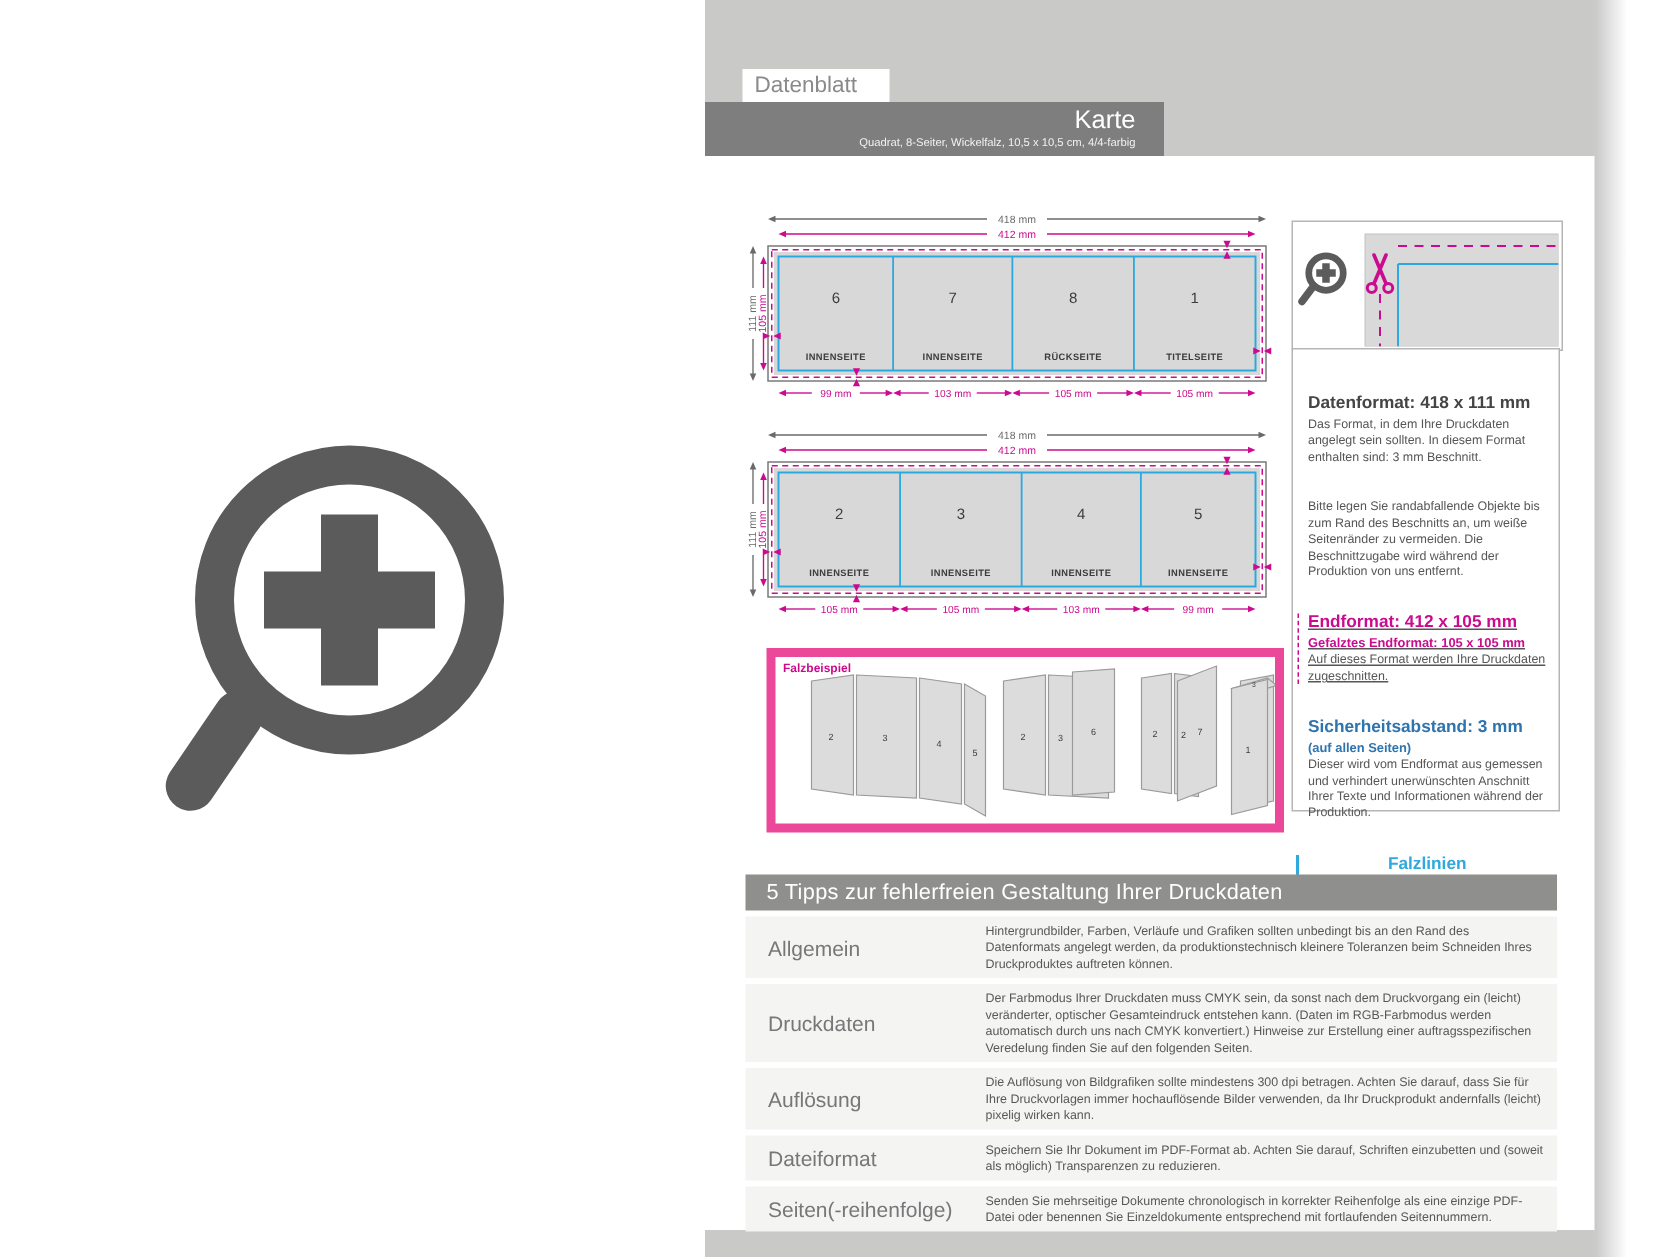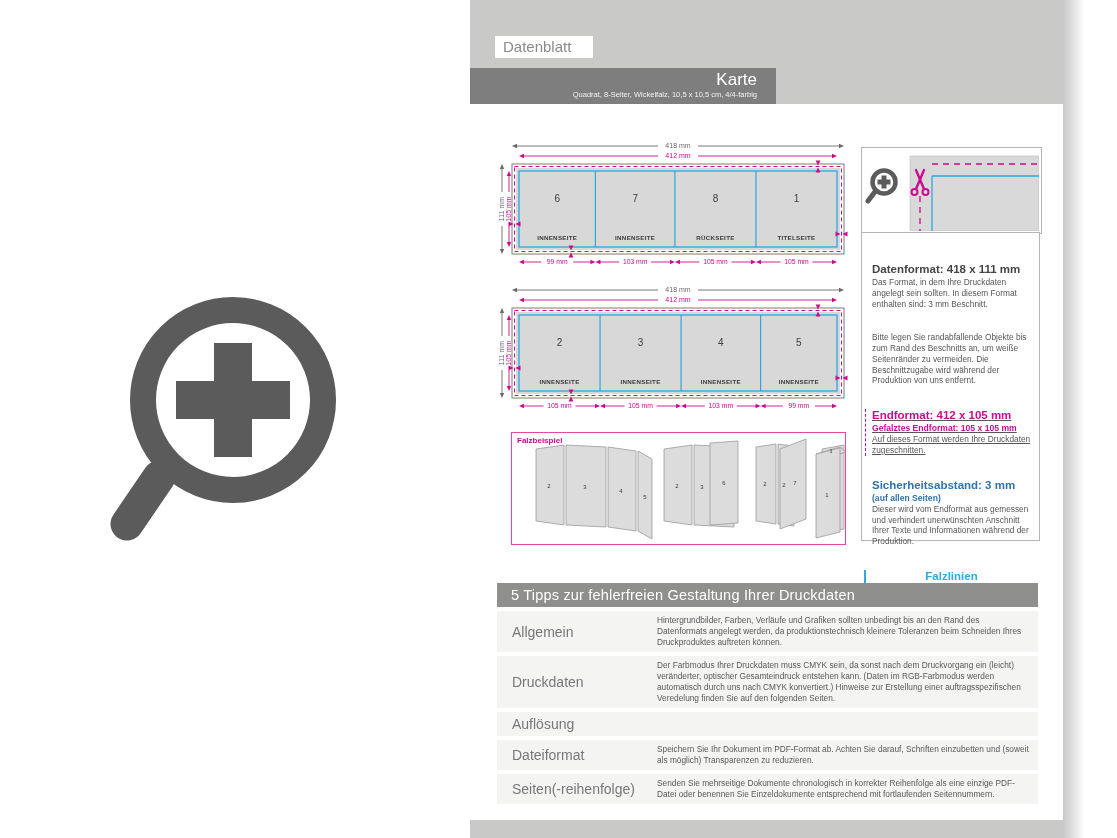--- a/index.html
+++ b/index.html
@@ -6,33 +6,33 @@
   .stage{position:relative;width:1117px;height:838px;overflow:hidden;
          font-family:"Liberation Sans","DejaVu Sans",sans-serif;background:#fff;}
   .abs{position:absolute;}
 
   
   .topband{left:470px;top:0;width:593px;height:104px;background:#c9c9c8;}
   .footband{left:470px;top:820px;width:593px;height:18px;background:#c9c9c8;}
   .whitearea{left:470px;top:104px;width:593px;height:716px;background:#ffffff;}
   .edgeshadow{left:1063px;top:0;width:22px;height:838px;
               background:linear-gradient(to right,rgba(110,110,110,.38),rgba(255,255,255,0));}
-  .tab{left:495px;top:36px;width:98px;height:22px;background:#ffffff;color:#8a8a8a;
+  .tab{left:495px;top:46px;width:98px;height:22px;background:#ffffff;color:#8a8a8a;
        font-size:15px;line-height:22px;padding-left:8px;box-sizing:border-box;}
   .titlebar{left:470px;top:68px;width:306px;height:36px;background:#7e7e7e;color:#fff;
             box-sizing:border-box;padding:2px 19px 0 0;text-align:right;}
   .titlebar .t1{font-size:17px;line-height:19px;}
   .titlebar .t2{font-size:7.5px;line-height:11px;color:#f2f2f2;}
 
   
   .dsvg{left:496px;width:352px;height:142px;}
   #diagram1{top:138px;} #diagram2{top:282px;}
   .dsvg text{font-family:"Liberation Sans","DejaVu Sans",sans-serif;}
 
-  .foldbox{left:511px;top:432px;width:333px;height:111px;border:1px solid #ec4899;background:#fff;}
+  .foldbox{left:511px;top:432px;width:333px;height:111px;border:6px solid #ec4899;background:#fff;}
   .foldlabel{position:absolute;top:3px;left:5px;font-size:8px;font-weight:bold;color:#cc0a8f;}
   .foldsvg{position:absolute;left:0;top:0;width:333px;height:111px;}
 
   
   .legendbox{left:861px;top:147px;width:179px;height:85px;border:1px solid #b5b5b5;background:#fff;}
   .infobox{left:861px;top:232px;width:179px;height:309px;border:1px solid #b5b5b5;background:#fff;
            box-sizing:border-box;padding:7px 8px 0 10px;color:#565656;}
   .infobox .sec{margin-bottom:9px;margin-top:23px;}
   .infobox h3{margin:0 0 2px 0;font-size:11.5px;color:#454545;}
   .infobox h4{margin:0 0 1px 0;font-size:8.6px;}
@@ -287,20 +287,21 @@
     <div class="trow">
       <div class="rlabel">Allgemein</div>
       <div class="rtext">Hintergrundbilder, Farben, Verläufe und Grafiken sollten unbedingt bis an den Rand des Datenformats angelegt werden, da produktionstechnisch kleinere Toleranzen beim Schneiden Ihres Druckproduktes auftreten können.</div>
     </div>
     <div class="trow">
       <div class="rlabel">Druckdaten</div>
       <div class="rtext">Der Farbmodus Ihrer Druckdaten muss CMYK sein, da sonst nach dem Druckvorgang ein (leicht) veränderter, optischer Gesamteindruck entstehen kann. (Daten im RGB-Farbmodus werden automatisch durch uns nach CMYK konvertiert.) Hinweise zur Erstellung einer auftragsspezifischen Veredelung finden Sie auf den folgenden Seiten.</div>
     </div>
     <div class="trow">
       <div class="rlabel">Auflösung</div>
+      <div class="rtext">Die Auflösung von Bildgrafiken sollte mindestens 300 dpi betragen. Achten Sie darauf, dass Sie für Ihre Druckvorlagen immer hochauflösende Bilder verwenden, da Ihr Druckprodukt andernfalls (leicht) pixelig wirken kann.</div>
     </div>
     <div class="trow">
       <div class="rlabel">Dateiformat</div>
       <div class="rtext">Speichern Sie Ihr Dokument im PDF-Format ab. Achten Sie darauf, Schriften einzubetten und (soweit als möglich) Transparenzen zu reduzieren.</div>
     </div>
     <div class="trow">
       <div class="rlabel">Seiten(-reihenfolge)</div>
       <div class="rtext">Senden Sie mehrseitige Dokumente chronologisch in korrekter Reihenfolge als eine einzige PDF-Datei oder benennen Sie Einzeldokumente entsprechend mit fortlaufenden Seitennummern.</div>
     </div>
   </div>

